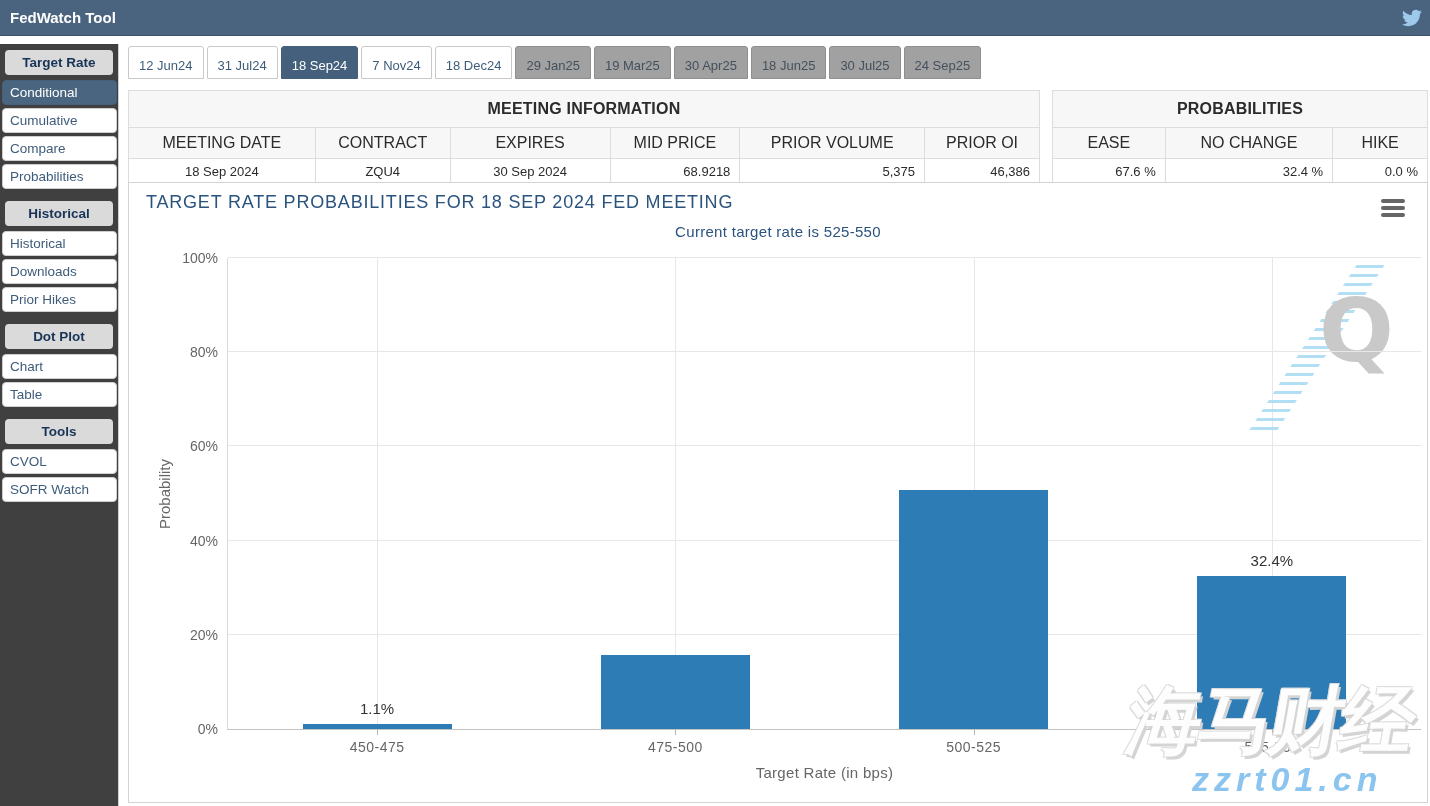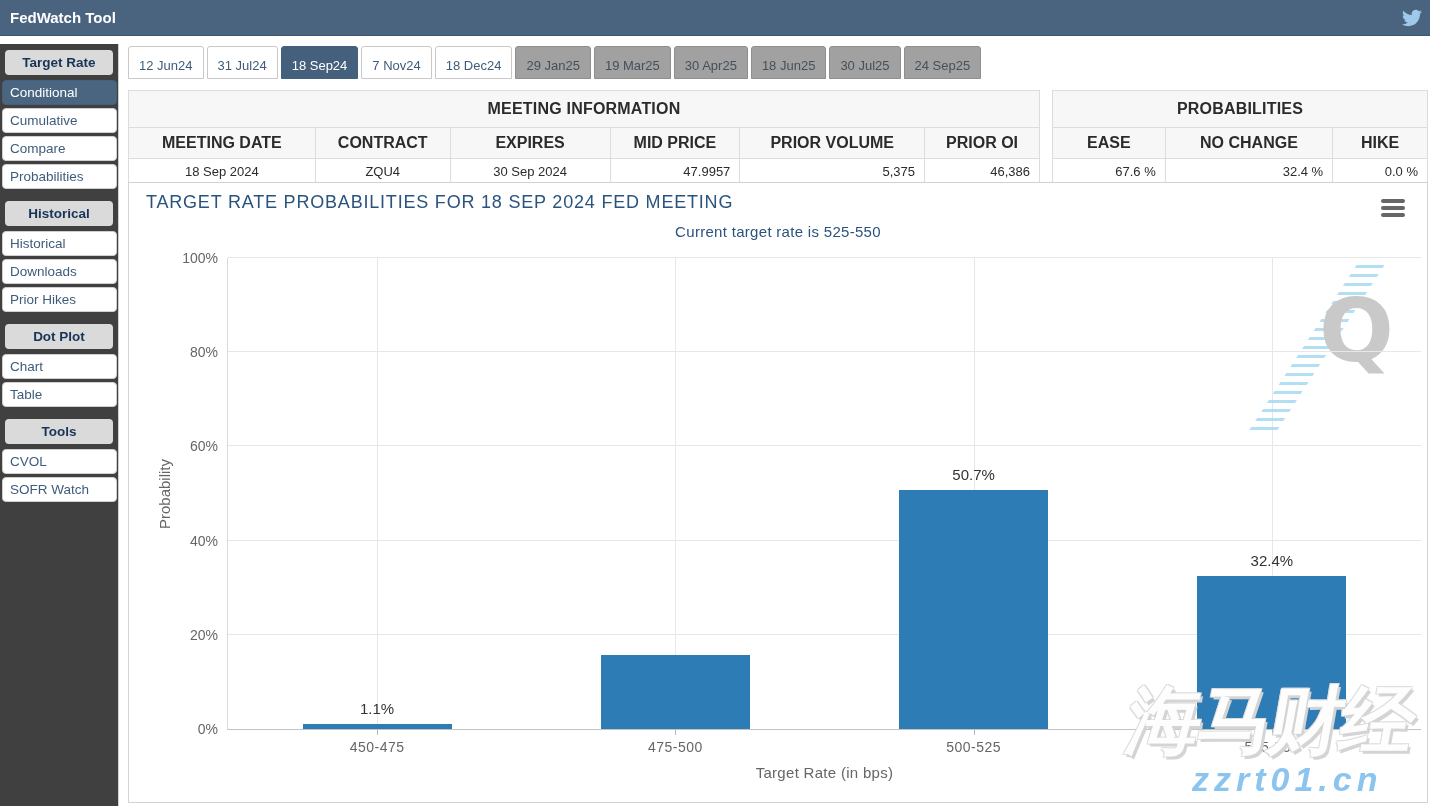--- a/index.html
+++ b/index.html
@@ -33,21 +33,21 @@
   .tab.selected { background:#44607c; border-color:#44607c; color:#fff; }
   .tab.disabled { background:#a1a1a1; border-color:#8f8f8f; color:#44505c; }
 
   
   .tblwrap { position:absolute; top:90px; }
   .tblwrap.mi { left:128px; width:912px; }
   .tblwrap.pr { left:1052px; width:376px; }
   table { width:100%; border-collapse:collapse; border:1px solid #c9c9c9; background:#fff; }
   th, td { border:1px solid #dcdcdc; font-size:16px; color:#2b2b2b; }
   th.banner { background:#f7f7f7; font-weight:bold; padding:9px 0; letter-spacing:.2px; }
-  th.colhead { background:#f7f7f7; font-weight:bold; padding:6px 16px; }
+  th.colhead { background:#f7f7f7; font-weight:normal; padding:6px 16px; }
   td.val { font-size:13px; padding:5px 9px; }
   .mi td.val:nth-child(-n+3), .mi th.colhead { text-align:center; }
   .mi td.val:nth-child(n+4) { text-align:right; }
   .pr th.colhead { text-align:center; }
   .pr td.val { text-align:right;padding-left:18px; }
 
   
   .chart { position:absolute; left:128px; top:182px; width:1300px; height:621px;
            background:#fff; border:1px solid #d3d3d3; }
   .chart-title { position:absolute; left:17px; top:9px; font-size:18px; color:#2a537e;
@@ -167,21 +167,21 @@
             <th class="colhead" style="width: 130px;">MID PRICE</th>
             <th class="colhead" style="width: 185px;">PRIOR VOLUME</th>
             <th class="colhead" style="width: 115px;">PRIOR OI</th>
           </tr>
       </thead>
       <tbody>
           <tr id="mi-vals">
             <td class="val">18 Sep 2024</td>
             <td class="val">ZQU4</td>
             <td class="val">30 Sep 2024</td>
-            <td class="val">47.9957</td>
+            <td class="val">68.9218</td>
             <td class="val">5,375</td>
             <td class="val">46,386</td>
           </tr>
         </tbody>
     </table>
   </section>
 
   <section class="tblwrap pr">
     <table class="pr">
       <thead>
@@ -237,21 +237,20 @@
           </div>
           <div class="slot">
             <div class="vgrid"></div>
             <div class="bar" style="height: 15.8%; background: rgb(45, 124, 181);"></div>
             <div class="xtick"></div>
             <div class="xcat">475-500</div>
           </div>
           <div class="slot">
             <div class="vgrid"></div>
             <div class="bar" style="height: 50.7%; background: rgb(45, 124, 181);"></div>
-            <div class="dlabel" style="bottom: calc(50.7% + 7px);">50.7%</div>
             <div class="xtick"></div>
             <div class="xcat">500-525</div>
           </div>
           <div class="slot">
             <div class="vgrid"></div>
             <div class="bar" style="height: 32.4%; background: rgb(45, 124, 181);"></div>
             <div class="dlabel" style="bottom: calc(32.4% + 7px);">32.4%</div>
             <div class="xtick"></div>
             <div class="xcat">525-550</div>
           </div>

